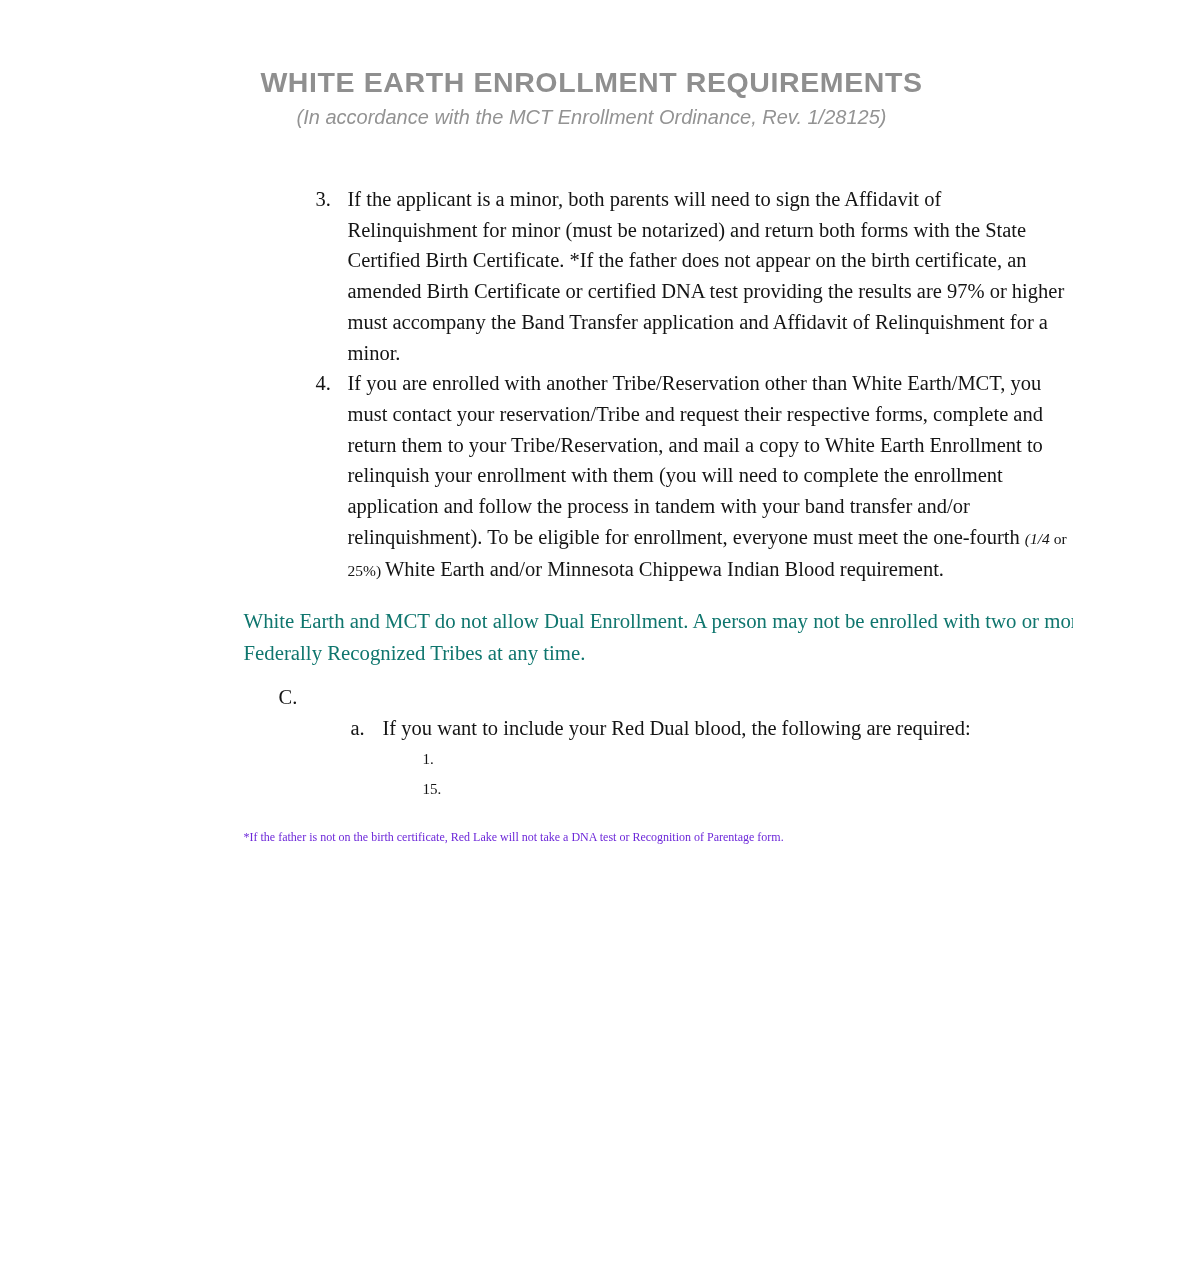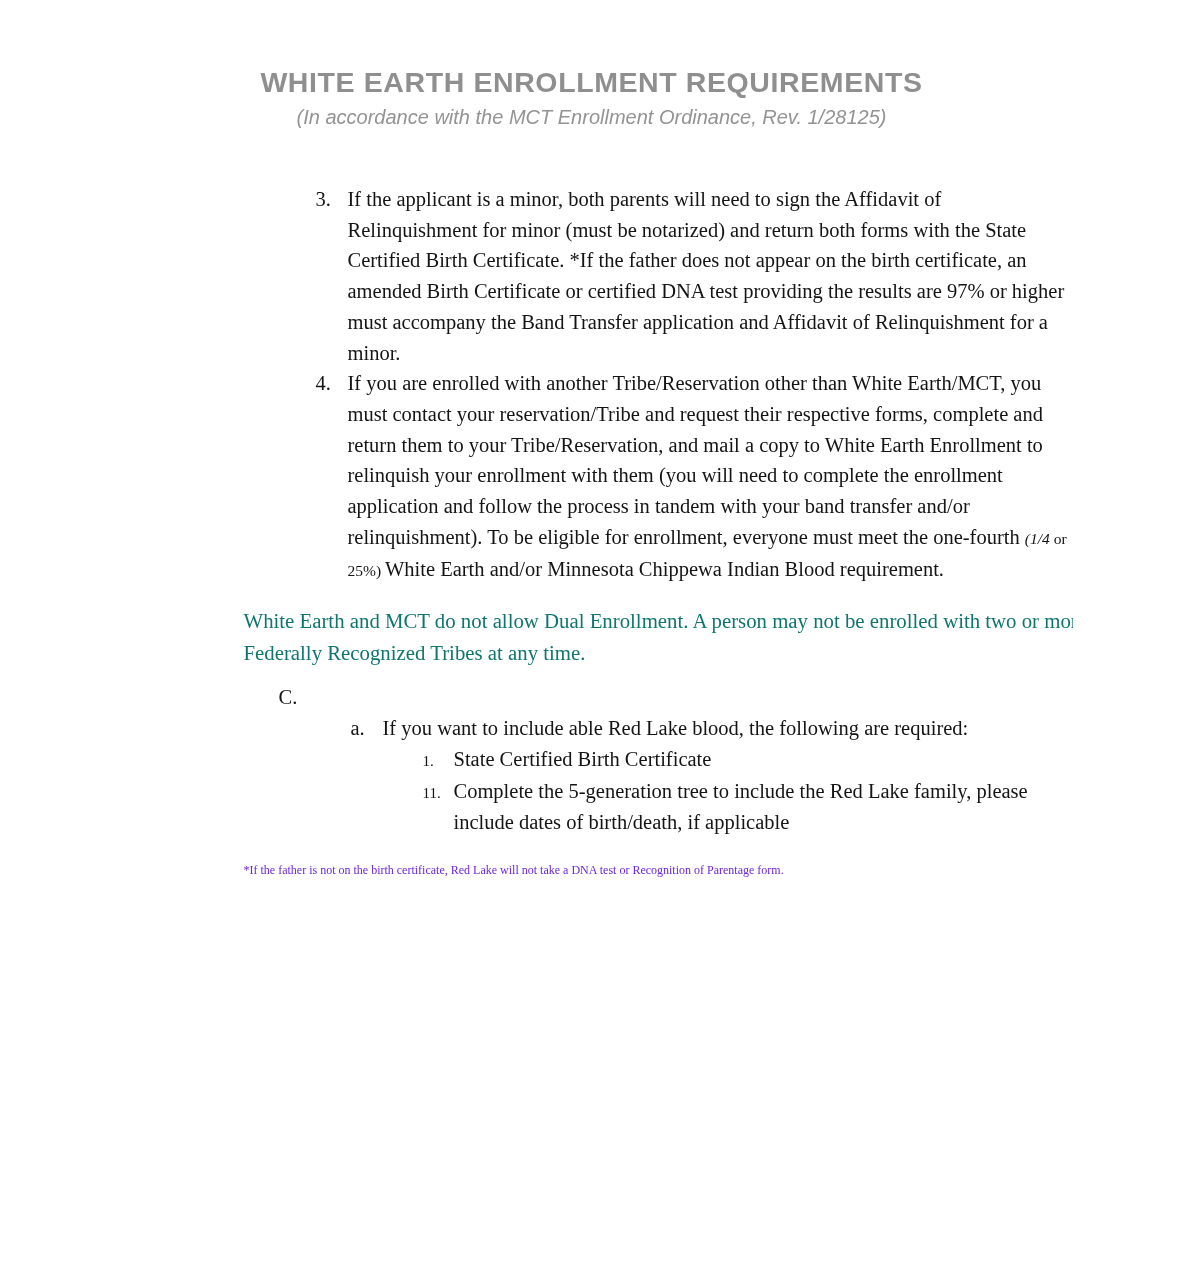--- a/index.html
+++ b/index.html
@@ -93,32 +93,30 @@
   <p class="notice">White Earth and MCT do not allow Dual Enrollment. A person may not be enrolled with two or more Federally Recognized Tribes at any time.</p>
 
   <section class="sec-c">
 
     <div class="row row-c">
       <span class="lbl">C.</span>
     </div>
 
     <div class="row row-a">
       <span class="lbl">a.</span>
-      <span>If you want to include able Red Lake blood, the following are required:</span>
+      <span>If you want to include your Red Dual blood, the following are required:</span>
     </div>
 
     <div class="row row-r">
       <span class="lbl">1.</span>
       <div class="rtext">
-        <div>State Certified Birth Certificate</div>
       </div>
     </div>
 
     <div class="row row-r">
-      <span class="lbl">11.</span>
-      <div class="rtext">Complete the 5-generation tree to include the Red Lake family, please include dates of birth/death, if applicable</div>
+      <span class="lbl">15.</span>
     </div>
 
   </section>
 
   <p class="footnote">*If the father is not on the birth certificate, Red Lake will not take a DNA test or Recognition of Parentage form.</p>
 
 </div>
 
 </body></html>

